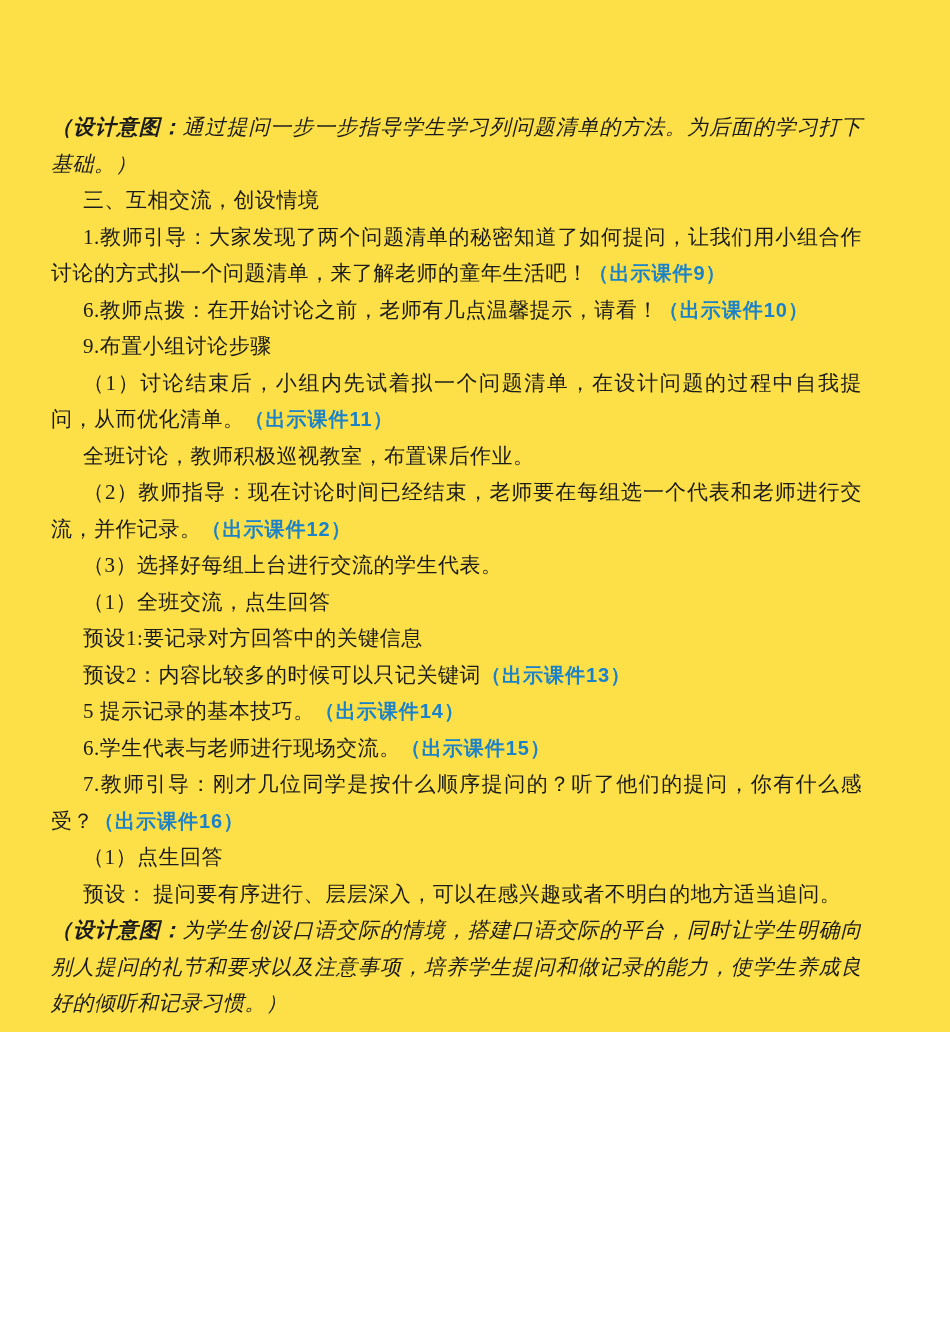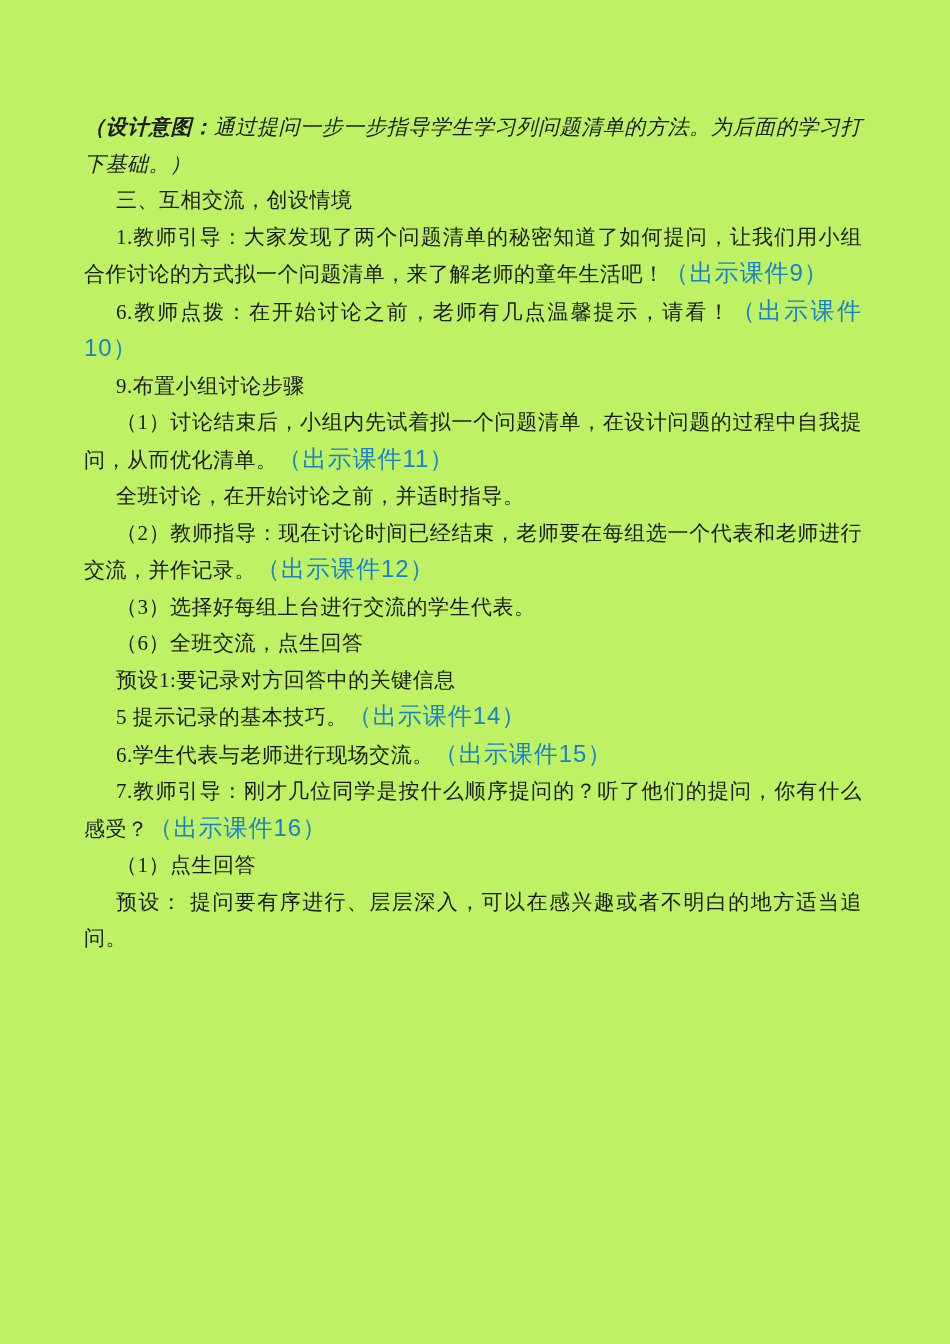--- a/index.html
+++ b/index.html
@@ -8,23 +8,23 @@
     background: #ffffff;
   }
   body {
     width: 950px;
     height: 1344px;
     overflow: hidden;
   }
   .page {
     box-sizing: border-box;
     width: 950px;
-    height: 1344px;
-    padding: 109px 88px 0 84px;
-    background: #bef264;
+    height: 1032px;
+    padding: 109px 88px 0 51px;
+    background: #fde047;
     overflow: hidden;
   }
   .doc p {
     margin: 0;
     padding: 0;
     font-family: "Liberation Serif", "DejaVu Serif", serif;
     font-size: 21px;
     line-height: 36.5px;
     color: #1b1b1b;
     text-align: justify;
@@ -37,41 +37,43 @@
   .doc p.design-par .seg-design,
   .doc p.design-par .seg-design-label {
     font-style: italic;
   }
   .seg-design-label {
     font-weight: bold;
   }
   
   .seg-courseware {
     color: #1b82c9;
-    font-weight: normal;
+    font-weight: bold;
     font-family: "Liberation Sans", "DejaVu Sans", sans-serif;
-    font-size: 24px;
+    font-size: 20px;
     letter-spacing: 1px;
   }
 </style>
 </head>
 <body>
 
 <div class="page">
   <div class="doc">
       <p class="design-par"><span class="seg-design-label">（设计意图：</span><span class="seg-design">通过提问一步一步指导学生学习列问题清单的方法。为后面的学习打下基础。）</span></p>
       <p class="indent body-par"><span class="seg-normal">三、互相交流，创设情境</span></p>
       <p class="indent body-par"><span class="seg-normal">1.教师引导：大家发现了两个问题清单的秘密知道了如何提问，让我们用小组合作讨论的方式拟一个问题清单，来了解老师的童年生活吧！</span><span class="seg-courseware">（出示课件9）</span></p>
       <p class="indent body-par"><span class="seg-normal">6.教师点拨：在开始讨论之前，老师有几点温馨提示，请看！</span><span class="seg-courseware">（出示课件10）</span></p>
       <p class="indent body-par"><span class="seg-normal">9.布置小组讨论步骤</span></p>
       <p class="indent body-par"><span class="seg-normal">（1）讨论结束后，小组内先试着拟一个问题清单，在设计问题的过程中自我提问，从而优化清单。</span><span class="seg-courseware">（出示课件11）</span></p>
-      <p class="indent body-par"><span class="seg-normal">全班讨论，在开始讨论之前，并适时指导。</span></p>
+      <p class="indent body-par"><span class="seg-normal">全班讨论，教师积极巡视教室，布置课后作业。</span></p>
       <p class="indent body-par"><span class="seg-normal">（2）教师指导：现在讨论时间已经结束，老师要在每组选一个代表和老师进行交流，并作记录。</span><span class="seg-courseware">（出示课件12）</span></p>
       <p class="indent body-par"><span class="seg-normal">（3）选择好每组上台进行交流的学生代表。</span></p>
-      <p class="indent body-par"><span class="seg-normal">（6）全班交流，点生回答</span></p>
+      <p class="indent body-par"><span class="seg-normal">（1）全班交流，点生回答</span></p>
       <p class="indent body-par"><span class="seg-normal">预设1:要记录对方回答中的关键信息</span></p>
+      <p class="indent body-par"><span class="seg-normal">预设2：内容比较多的时候可以只记关键词</span><span class="seg-courseware">（出示课件13）</span></p>
       <p class="indent body-par"><span class="seg-normal">5 提示记录的基本技巧。</span><span class="seg-courseware">（出示课件14）</span></p>
       <p class="indent body-par"><span class="seg-normal">6.学生代表与老师进行现场交流。</span><span class="seg-courseware">（出示课件15）</span></p>
       <p class="indent body-par"><span class="seg-normal">7.教师引导：刚才几位同学是按什么顺序提问的？听了他们的提问，你有什么感受？</span><span class="seg-courseware">（出示课件16）</span></p>
       <p class="indent body-par"><span class="seg-normal">（1）点生回答</span></p>
       <p class="indent body-par"><span class="seg-normal">预设：  提问要有序进行、层层深入，可以在感兴趣或者不明白的地方适当追问。</span></p>
+      <p class="design-par"><span class="seg-design-label">（设计意图：</span><span class="seg-design">为学生创设口语交际的情境，搭建口语交际的平台，同时让学生明确向别人提问的礼节和要求以及注意事项，培养学生提问和做记录的能力，使学生养成良好的倾听和记录习惯。）</span></p>
     </div>
 </div>
 
 </body></html>

